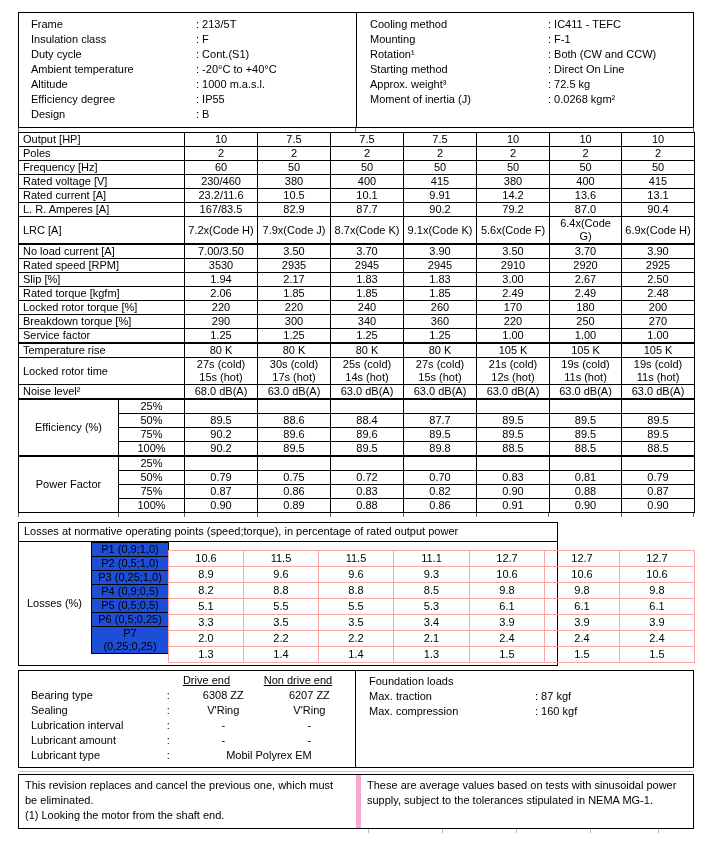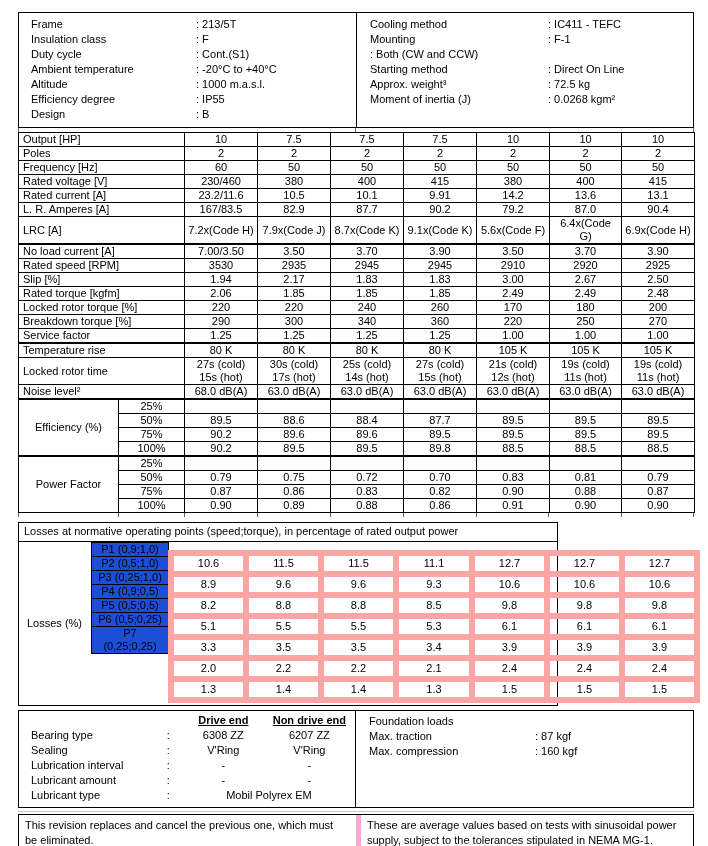--- a/index.html
+++ b/index.html
@@ -41,32 +41,32 @@
   .losses-body { display: flex; align-items: flex-start; padding-bottom: 2px; }
   .losses-name { width: 72px; flex: none; align-self: center; padding-left: 8px; }
   .losses-labels { width: 78px; flex: none; }
   .losses-labels .plabel {
     border: 1px solid #000; margin-top: -1px; height: 15px; line-height: 13px;
     text-align: center; white-space: pre-line; background: #1d4ed8;
   }
   .losses-labels .plabel:first-child { margin-top: 0; }
   .losses-labels .plabel.two { height: 28px; }
   .losses-data { border-collapse: collapse; table-layout: fixed; width: 526px; margin-top: 8px; margin-left: -1px; }
-  .losses-data td { border: 6px solid #fca5a5; height: 14px; line-height: 13px; text-align: center; }
+  .losses-data td { border: 1px solid #fca5a5; height: 14px; line-height: 13px; text-align: center; }
 
   
   .bearing-box { border: 1px solid #000; width: 676px; margin-top: 4px; display: flex; }
   .bearing-left { width: 50%; border-right: 1px solid #000; padding: 2px 0 4px 12px; }
   .bearing-table { border-collapse: collapse; }
   .bearing-table td { padding: 0; line-height: 15px; height: 15px; }
   .bearing-table .b-lbl { width: 148px; text-align: left; }
   .bearing-table .b-colon { width: 18px; text-align: left; }
   .bearing-table .b-de { width: 88px; text-align: center; }
   .bearing-table .b-nde { width: 100px; text-align: center; }
-  .bearing-table .b-head { text-decoration: underline; text-align: center; font-weight: bold; }
+  .bearing-table .b-head { text-decoration: underline; text-align: left; }
   .bearing-table .b-span { text-align: center; }
   .bearing-right { width: 50%; padding: 2px 0 0 13px; }
   .foundation-title { line-height: 16px; }
   .found-row { display: flex; line-height: 15px; }
   .found-label { width: 166px; flex: none; }
 
   .artifact-line { width: 676px; height: 1px; background: #ccc; margin-top: 3px; }
 
   
   .footer-box { border: 1px solid #000; width: 676px; margin-top: 2px; display: flex; }
@@ -112,20 +112,21 @@
     <div class="info-half right" id="info-right">
         <div class="kv-row">
           <span class="kv-label">Cooling method</span>
           <span class="kv-value">: IC411 - TEFC</span>
         </div>
         <div class="kv-row">
           <span class="kv-label">Mounting</span>
           <span class="kv-value">: F-1</span>
         </div>
         <div class="kv-row">
+          <span class="kv-label">Rotation¹</span>
           <span class="kv-value">: Both (CW and CCW)</span>
         </div>
         <div class="kv-row">
           <span class="kv-label">Starting method</span>
           <span class="kv-value">: Direct On Line</span>
         </div>
         <div class="kv-row">
           <span class="kv-label">Approx. weight³</span>
           <span class="kv-value">: 72.5 kg</span>
         </div>

